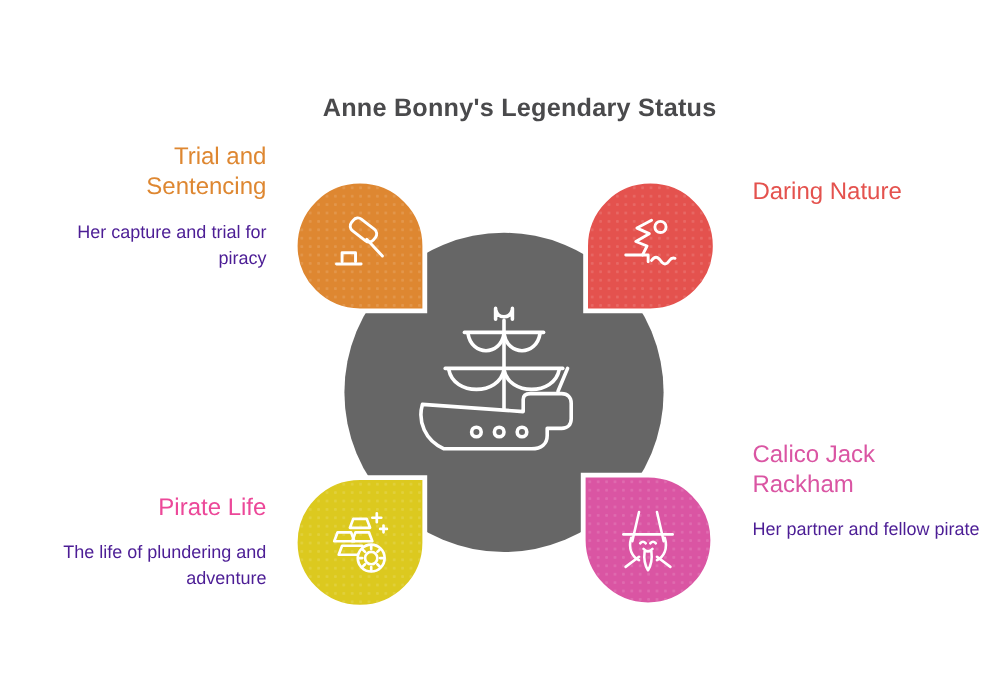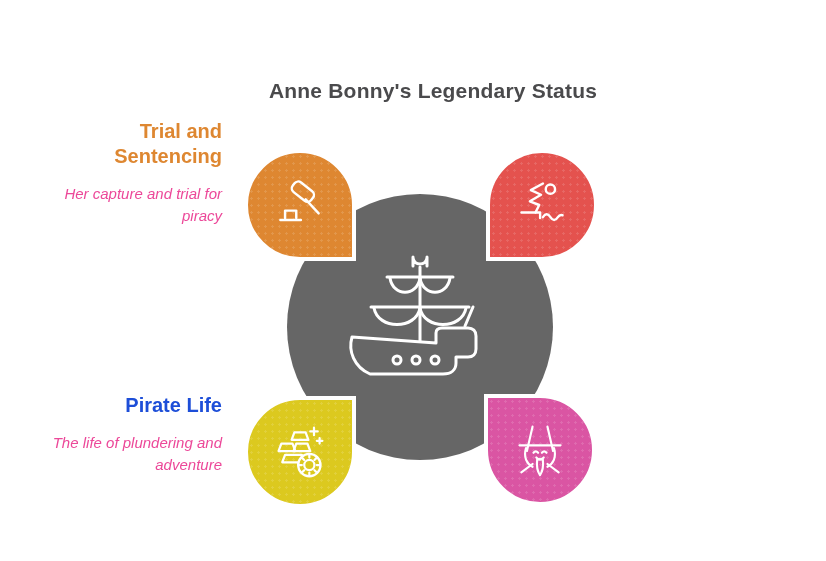--- a/index.html
+++ b/index.html
@@ -29,22 +29,22 @@
     content:"";position:absolute;inset:0;border-radius:inherit;
     background-image:radial-gradient(rgba(255,255,255,.13) 1px, transparent 1.4px);
     background-size:7px 7px;pointer-events:none;
   }
   .b-tl{left:244px;top:149px;border-radius:50% 50% 0 50%;}
   .b-tr{left:486px;top:149px;border-radius:50% 50% 50% 0;}
   .b-bl{left:244px;top:396px;border-radius:50% 0 50% 50%;}
   .b-br{left:484px;top:394px;border-radius:0 50% 50% 50%;}
   .bubble svg{position:relative;z-index:3;}
   .tb{position:absolute;z-index:4;}
-  .tb h2{margin:0;font-size:20px;font-weight:bold;line-height:25px;}
-  .tb p{margin:14px 0 0;font-size:15px;line-height:22px;color:#ec4899;font-style:italic;}
+  .tb h2{margin:0;font-size:20px;font-weight:normal;line-height:25px;}
+  .tb p{margin:14px 0 0;font-size:15px;line-height:22px;color:#4c1d95;}
   .tb-tl{left:42px;top:119px;width:180px;text-align:right;}
   .tb-tr{left:627px;top:148px;width:170px;text-align:left;}
   .tb-bl{left:42px;top:393px;width:180px;text-align:right;}
   .tb-br{left:627px;top:367px;width:190px;text-align:left;}
   .line-icon{stroke:#ffffff;fill:none;stroke-width:2.6;stroke-linecap:round;stroke-linejoin:round;}
 </style>
 </head>
 <body>
 
 <div class="stage">
@@ -120,21 +120,26 @@
       <path d="M10,54 L22,45 M50,54 L38,45"></path>
     </svg>
   </div>
 
   <div class="tb tb-tl">
     <h2 style="color: rgb(222, 135, 49);">Trial and Sentencing</h2>
     <p>Her capture and trial for piracy</p>
   </div>
 
   <div class="tb tb-tr">
+    <h2 style="color: rgb(228, 82, 78);">Daring Nature</h2>
   </div>
 
   <div class="tb tb-bl">
-    <h2 style="color: #1d4ed8;">Pirate Life</h2>
+    <h2 style="color: #ec4899; margin-top: 18px;">Pirate Life</h2>
     <p>The life of plundering and adventure</p>
   </div>
 
+  <div class="tb tb-br">
+    <h2 style="color: rgb(218, 85, 163);">Calico Jack Rackham</h2>
+    <p>Her partner and fellow pirate</p>
+  </div>
 
 </div>
 
 </body></html>

